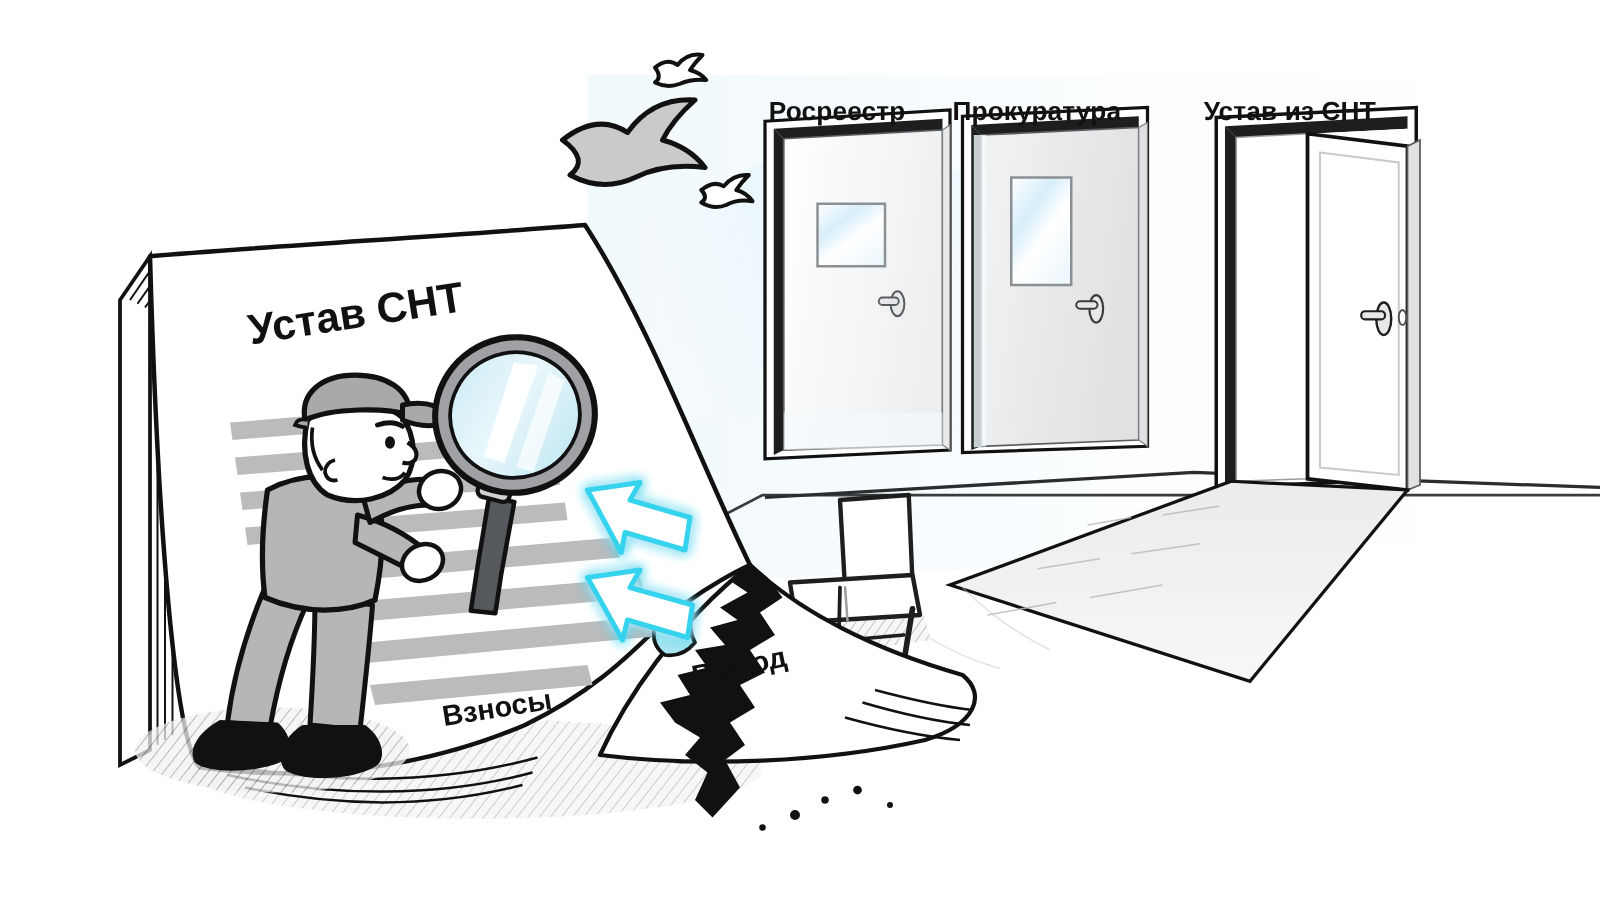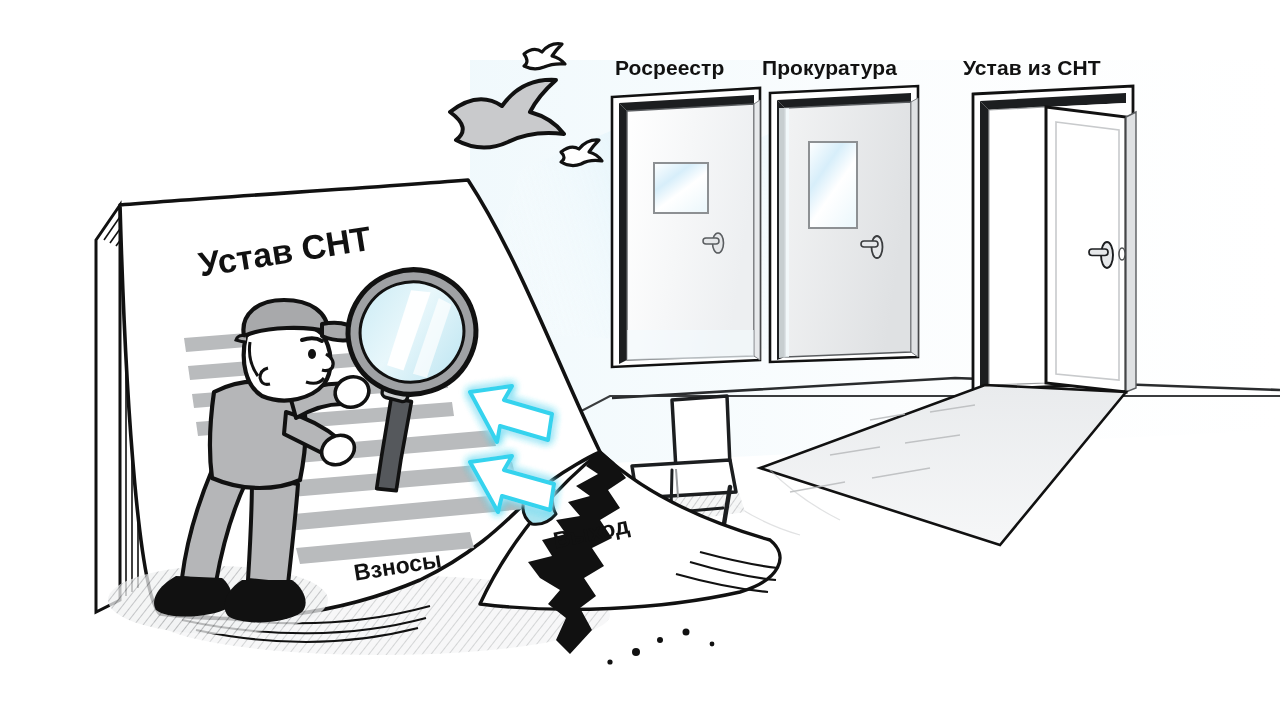--- a/index.html
+++ b/index.html
@@ -25,20 +25,21 @@
     height: 720px;
   }
   .door-label {
     position: absolute;
     font-family: "Liberation Sans", sans-serif;
     font-weight: bold;
     font-size: 21px;
     color: #111111;
     white-space: nowrap;
     letter-spacing: 0.1px;
+    margin-top: 22px;
   }
   .doc-text {
     position: absolute;
     font-family: "Liberation Sans", sans-serif;
     font-weight: bold;
     color: #111111;
     white-space: nowrap;
   }
   #title-ustav {
     font-size: 34px;

